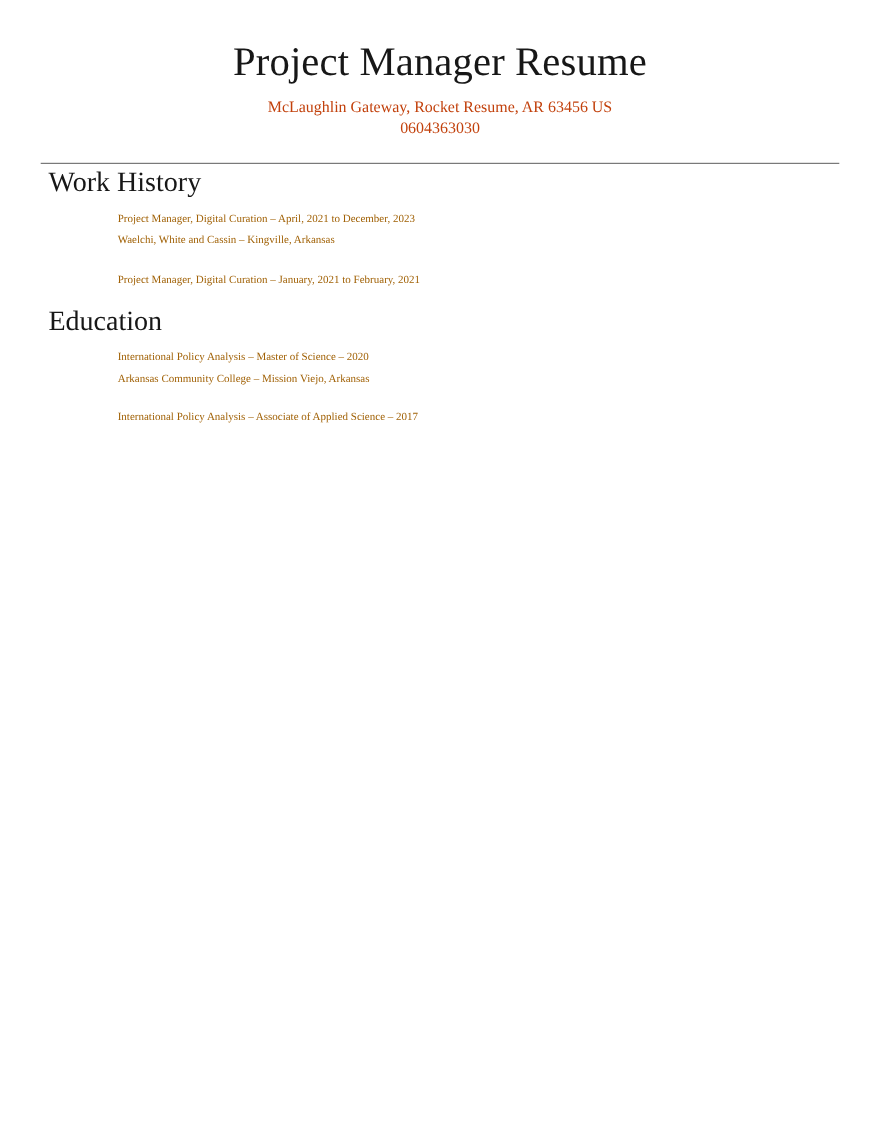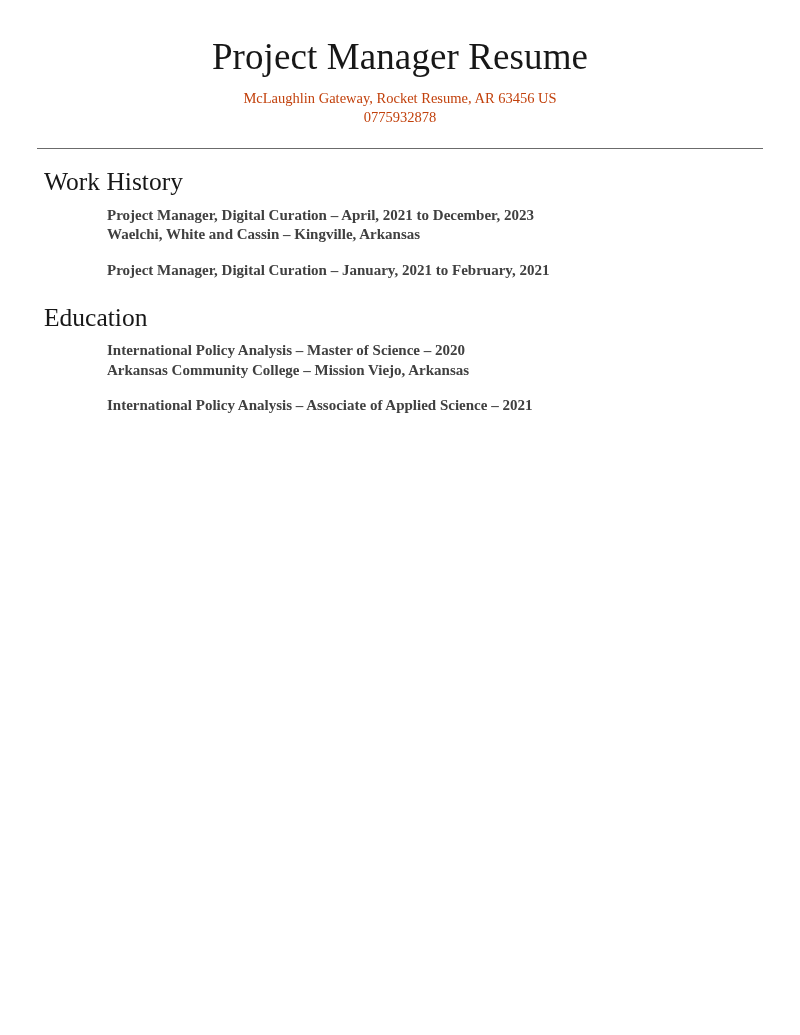--- a/index.html
+++ b/index.html
@@ -56,60 +56,60 @@
     border-top: 1px solid #6b6b6b;
     margin: 0;
     width: 100%;
   }
 
   
   .content {
     padding: 0 37px;
   }
   .section {
-    margin-top: 18px;
+    margin-top: 2px;
   }
   .section + .section {
-    margin-top: 23px;
+    margin-top: 13px;
   }
   .section-title {
     font-size: 25.5px;
     font-weight: 400;
     line-height: 1.2;
     color: #171717;
     margin: 0 0 8px 0;
     padding-left: 7px;
   }
   .entries {
     padding-left: 70px;
   }
   .entry {
     margin-bottom: 16px;
   }
   .entry:last-child {
     margin-bottom: 0;
   }
   .entry-line {
-    font-size: 15px;
-    font-weight: 700;
+    font-size: 10px;
+    font-weight: 400;
     line-height: 19.3px;
-    color: #404040;
+    color: #a16207;
     white-space: nowrap;
   }
 </style>
 </head>
 <body>
 
 <div class="page">
 
   <div class="header">
     <h1 class="doc-title">Project Manager Resume</h1>
 
     <p class="contact-line">McLaughlin Gateway, Rocket Resume, AR 63456 US</p>
-    <p class="contact-line">0775932878</p>
+    <p class="contact-line">0604363030</p>
   </div>
 
   <div class="divider-wrap">
     <hr class="divider">
   </div>
 
   <div class="content">
 
     <section class="section">
       <h2 class="section-title">Work History</h2>
@@ -130,20 +130,20 @@
     <section class="section">
       <h2 class="section-title">Education</h2>
       <div class="entries">
 
         <div class="entry">
           <div class="entry-line">International Policy Analysis – Master of Science – 2020</div>
           <div class="entry-line">Arkansas Community College – Mission Viejo, Arkansas</div>
         </div>
 
         <div class="entry">
-          <div class="entry-line">International Policy Analysis – Associate of Applied Science – 2021</div>
+          <div class="entry-line">International Policy Analysis – Associate of Applied Science – 2017</div>
         </div>
 
       </div>
     </section>
 
   </div>
 </div>
 
 </body></html>

